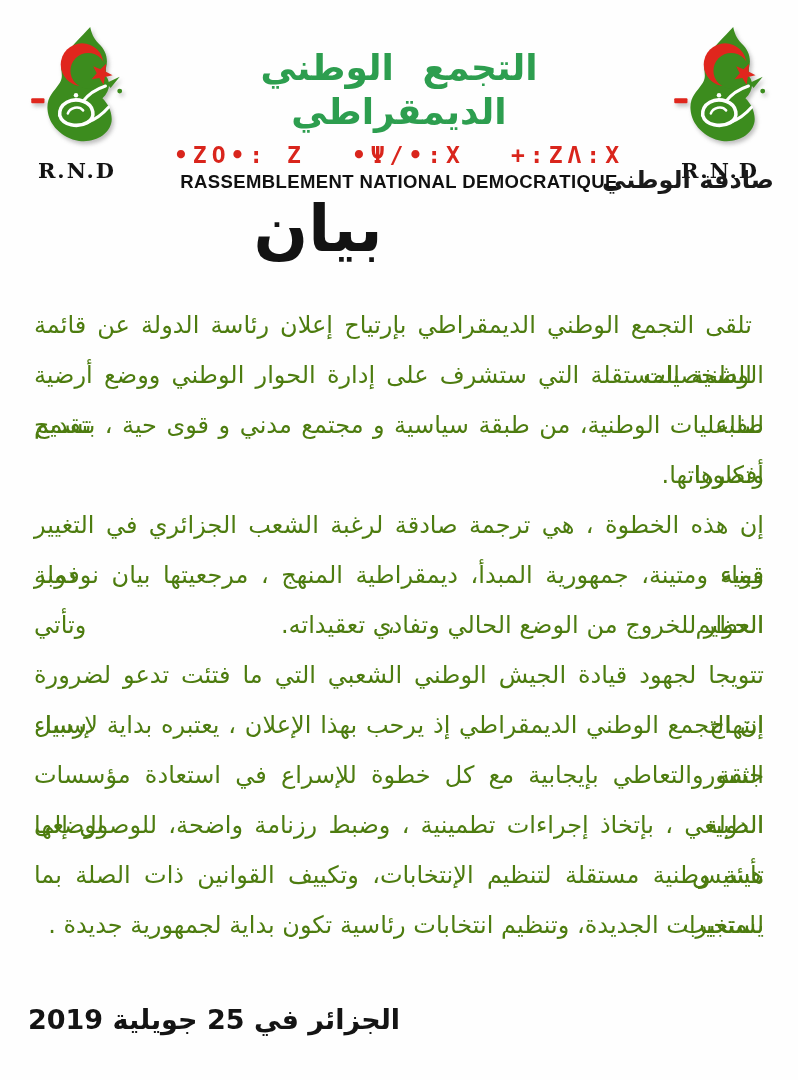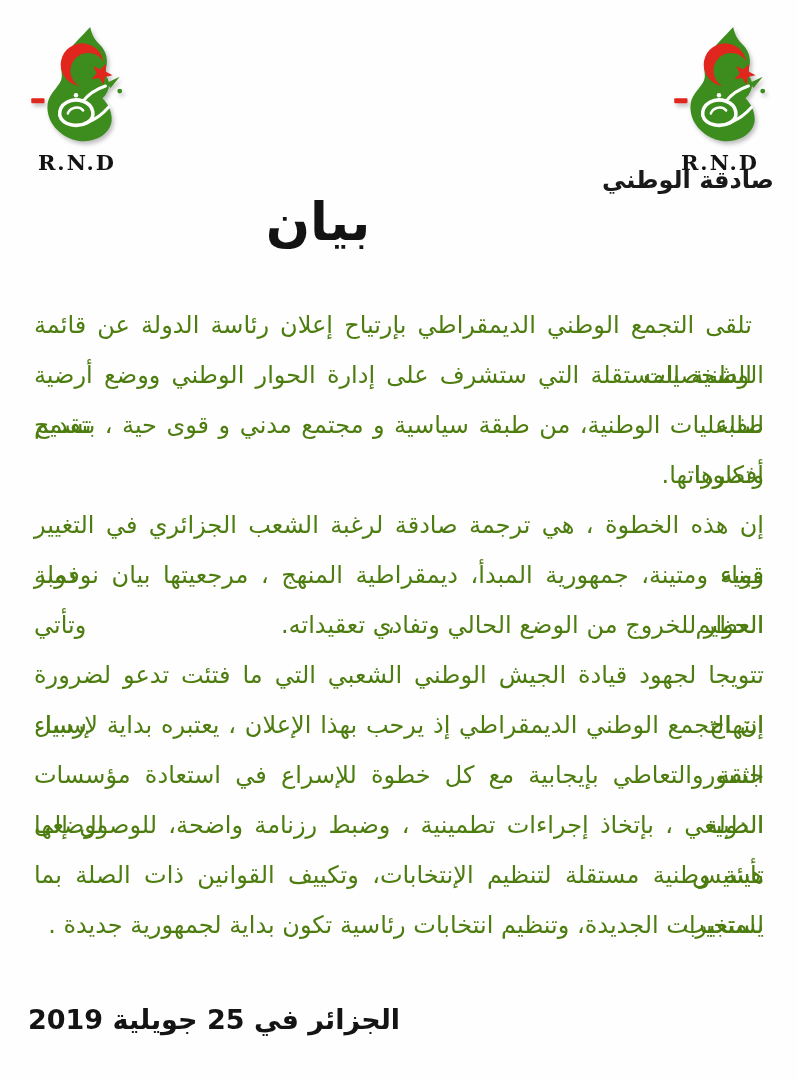--- a/index.html
+++ b/index.html
@@ -8,21 +8,21 @@
     background:#fefefe; overflow:hidden; color:#161616;
     font-family:"DejaVu Sans", sans-serif;
   }
 
   
   .logo-block { position:absolute; top:24px; width:150px; text-align:center; }
   .logo-block.left  { left:2px; }
   .logo-block.right { left:645px; }
   .logo-svg { width:92px; height:122px; filter:drop-shadow(2px 3px 2px rgba(70,70,70,.35)); }
   .rnd-caption {
-    margin-top:0px; font-family:"DejaVu Serif", serif; font-weight:bold;
+    margin-top:8px; font-family:"DejaVu Serif", serif; font-weight:bold;
     font-size:21px; letter-spacing:2px; color:#131313;
   }
   .office-caption {
     position:absolute; top:166px; right:24px; direction:rtl;
     font-size:24px; font-weight:bold; color:#1a1a1a;
   }
 
   
   .center-head { position:absolute; left:150px; width:498px; top:46px; text-align:center; }
   .title-ar {
@@ -35,21 +35,21 @@
     font-family:"DejaVu Sans Mono", monospace;
   }
   .title-fr {
     margin-top:3px; font-family:"Liberation Sans", sans-serif; font-weight:bold;
     font-size:18.5px; letter-spacing:.4px; color:#111;
   }
 
   
   .doc-title {
     position:absolute; top:192px; left:0; width:636px; text-align:center;
-    direction:rtl; font-size:52px; font-weight:bold; color:#131313;
+    direction:rtl; font-size:64px; font-weight:bold; color:#131313;
   }
 
   
   .body-text {
     position:absolute; top:300px; left:34px; width:730px;
     direction:rtl; font-size:24px; font-weight:normal; color:#4d7c0f;
   }
   .body-text .line {
     height:50px; line-height:50px;
     text-align:justify; text-align-last:justify;
@@ -102,20 +102,29 @@
       <circle cx="44" cy="70" r="2.2" fill="#ffffff"></circle>
       <path d="M74 58 L87 52 L78 63 Z" fill="#3c8c1e"></path>
       <circle cx="87" cy="66" r="2.4" fill="#3c8c1e"></circle>
       <rect x="0" y="73" width="13" height="5" rx="1" fill="#e0261d"></rect>
     </svg>
     <div class="rnd-caption">R.N.D</div>
   </div>
 
   <div class="office-caption">صادقة الوطني</div>
 
+  <div class="center-head">
+    <div class="title-ar">التجمع الوطني الديمقراطي</div>
+    <div class="tifinagh-row">
+      <span>•ZO•: Z</span>
+      <span>•Ψ/•:X</span>
+      <span>+:ZΛ:X</span>
+    </div>
+    <div class="title-fr">RASSEMBLEMENT NATIONAL DEMOCRATIQUE</div>
+  </div>
 
   <div class="doc-title">بيان</div>
 
   <div class="body-text">
     <div class="line indent">تلقى التجمع الوطني الديمقراطي بإرتياح إعلان رئاسة الدولة عن قائمة الشخصيات</div>
     <div class="line">الوطنية المستقلة التي ستشرف على إدارة الحوار الوطني ووضع أرضية صلبة تسمح</div>
     <div class="line">للفاعليات الوطنية، من طبقة سياسية و مجتمع مدني و قوى حية ، بتقديم أفكارها</div>
     <div class="line para-end">وتصوراتها.</div>
     <div class="line">إن هذه الخطوة ، هي ترجمة صادقة لرغبة الشعب الجزائري في التغيير وبناء دولة</div>
     <div class="line">قوية ومتينة، جمهورية المبدأ، ديمقراطية المنهج ، مرجعيتها بيان نوفمبر العظيم ، وتأتي</div>

